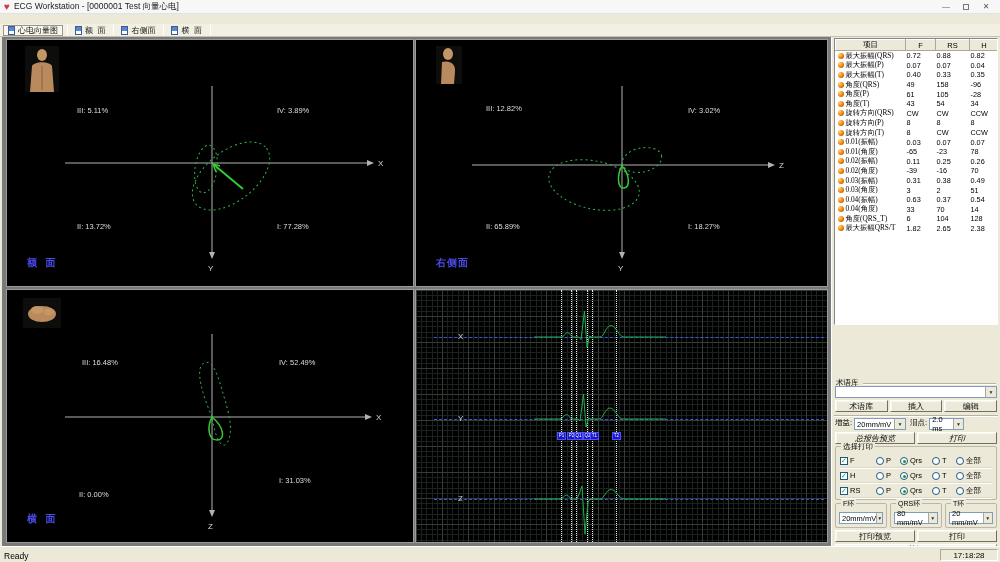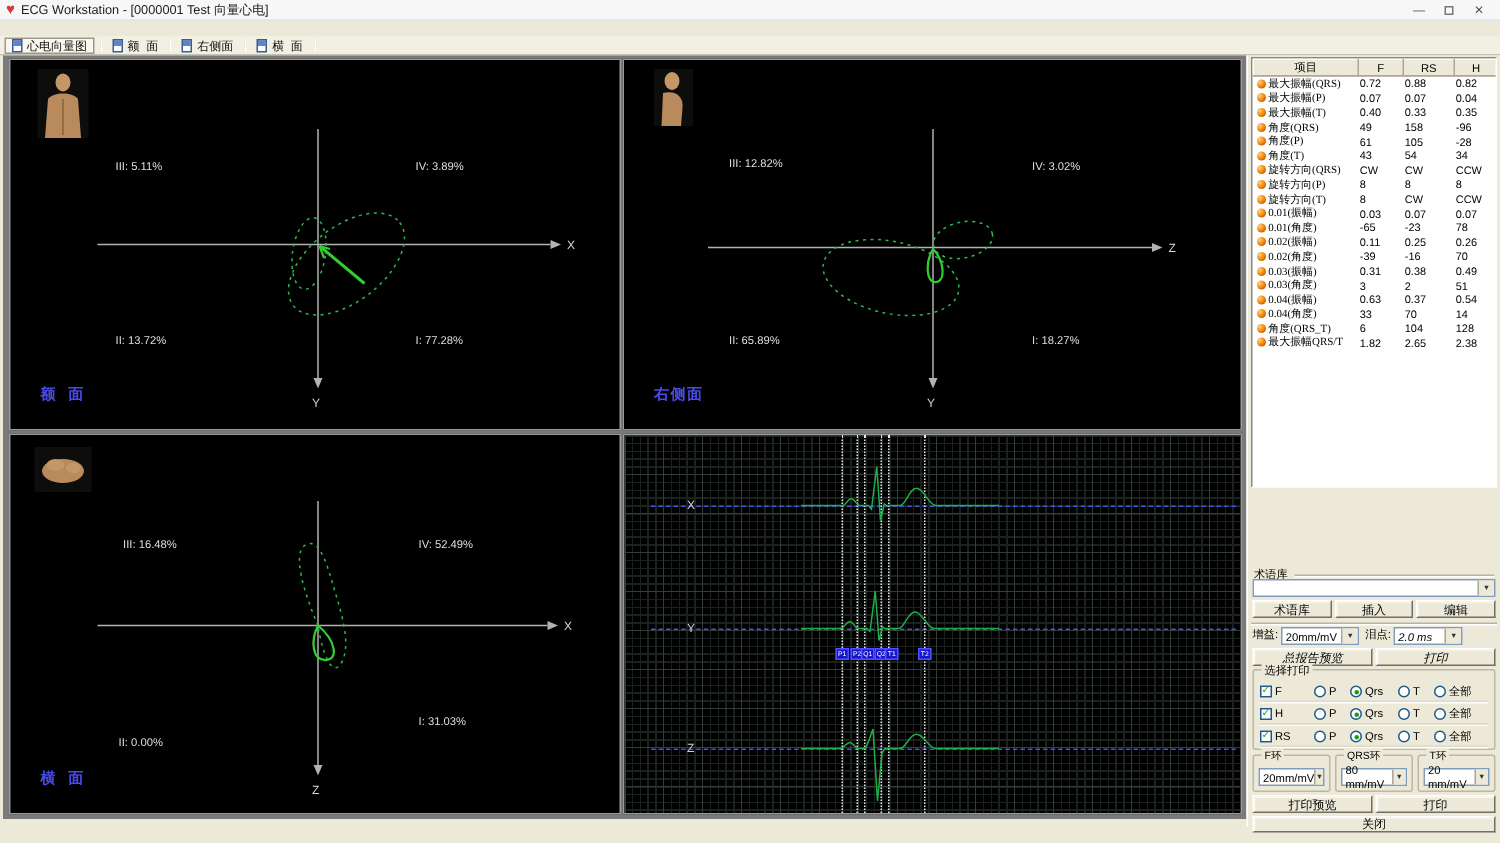--- a/index.html
+++ b/index.html
@@ -461,21 +461,21 @@
 
     <div class="rp-div" style="top:378px;"></div>
 
     <div style="position:absolute;top:381px;left:3px;right:2px;display:flex;">
       <span class="rp-label">增益:</span>
       <div class="combo" style="width:52px;margin-left:2px;">
         <span>20mm/mV</span>
           <span class="cbtn">▼</span>
       </div>
       <span class="rp-label" style="margin-left:4px;">泪点:</span>
-      <div class="combo" style="width:46px;margin-left:2px;font-style:italic;">
+      <div class="combo" style="width:35px;margin-left:2px;">
         <span>2.0 ms</span>
           <span class="cbtn">▼</span>
       </div>
     </div>
 
     <div style="position:absolute;top:395px;left:3px;right:3px;display:flex;font-style:italic;">
       <div class="btn3d" style="flex:1;height:12px;">总报告预览</div>
       <div class="btn3d" style="flex:1;height:12px;margin-left:2px;">打印</div>
     </div>
 
@@ -545,13 +545,17 @@
         </div>
       </div>
 
     <div style="position:absolute;top:493px;left:3px;right:3px;display:flex;">
       <div class="btn3d" style="flex:1;height:12px;">打印预览</div>
       <div class="btn3d" style="flex:1;height:12px;margin-left:2px;">打印</div>
     </div>
     <div class="btn3d" style="position:absolute;top:507px;left:3px;right:3px;height:11px;">关闭</div>
   </div>
 
+  <div class="statusbar">
+    <span class="status-text">Ready</span>
+    <span class="status-time">17:18:28</span>
+  </div>
 </div>
 
 </body></html>

